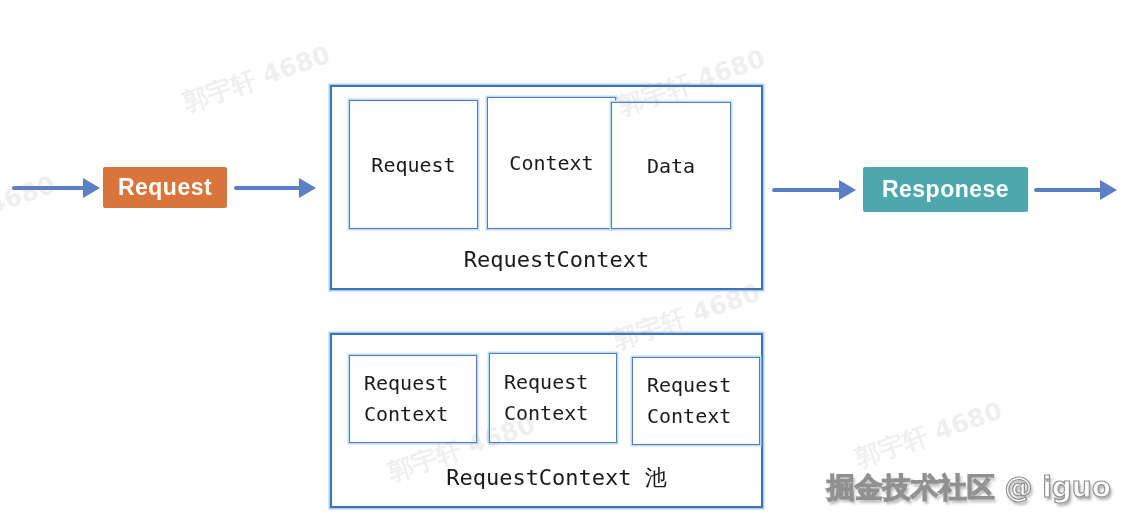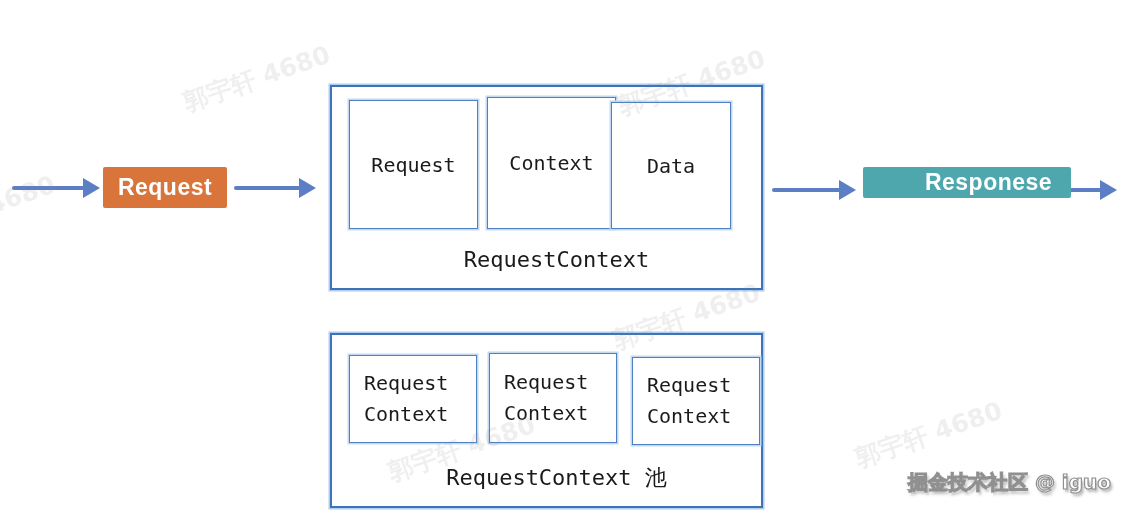--- a/index.html
+++ b/index.html
@@ -18,21 +18,21 @@
   .arrow3{left:772px;top:180px;width:84px;}
   .arrow4{left:1034px;top:180px;width:83px;}
 
   
   .flow-node{
     position:absolute;display:flex;align-items:center;justify-content:center;
     color:#ffffff;font-family:"Liberation Sans","DejaVu Sans",sans-serif;
     font-weight:bold;font-size:23px;letter-spacing:0.5px;border-radius:2px;
   }
   .request-node{left:103px;top:167px;width:124px;height:41px;background:#d9743a;}
-  .response-node{left:863px;top:167px;width:165px;height:31px;background:#4ea7ad;padding-left:43px;}
+  .response-node{left:863px;top:167px;width:165px;height:45px;background:#4ea7ad;}
 
   
   .big-box{
     position:absolute;left:330px;width:433px;background:#ffffff;
     border:2px solid #3e73b8;box-shadow:0 0 0 1.5px #aecdf0;box-sizing:border-box;
   }
   .context-box{top:85px;height:205px;}
   .pool-box{top:333px;height:175px;}
 
   .cell{
@@ -66,21 +66,21 @@
   .wm1{left:180px;top:62px;}
   .wm2{left:-95px;top:192px;}
   .wm3{left:615px;top:66px;}
   .wm4{left:610px;top:300px;}
   .wm5{left:385px;top:432px;}
   .wm6{left:852px;top:418px;}
 
   
   .credit{
     position:absolute;right:10px;top:469px;z-index:7;white-space:nowrap;
-    font-family:"DejaVu Sans","Liberation Sans",sans-serif;font-weight:bold;font-size:20px;
+    font-family:"DejaVu Sans","Liberation Sans",sans-serif;font-weight:bold;font-size:28px;
     color:#ffffff;-webkit-text-stroke:1.2px #909090;
     text-shadow:2px 3px 3px rgba(110,110,110,0.55);
   }
 </style>
 </head>
 <body>
 
 <div class="canvas">
 
   <div class="arrow arrow1">

